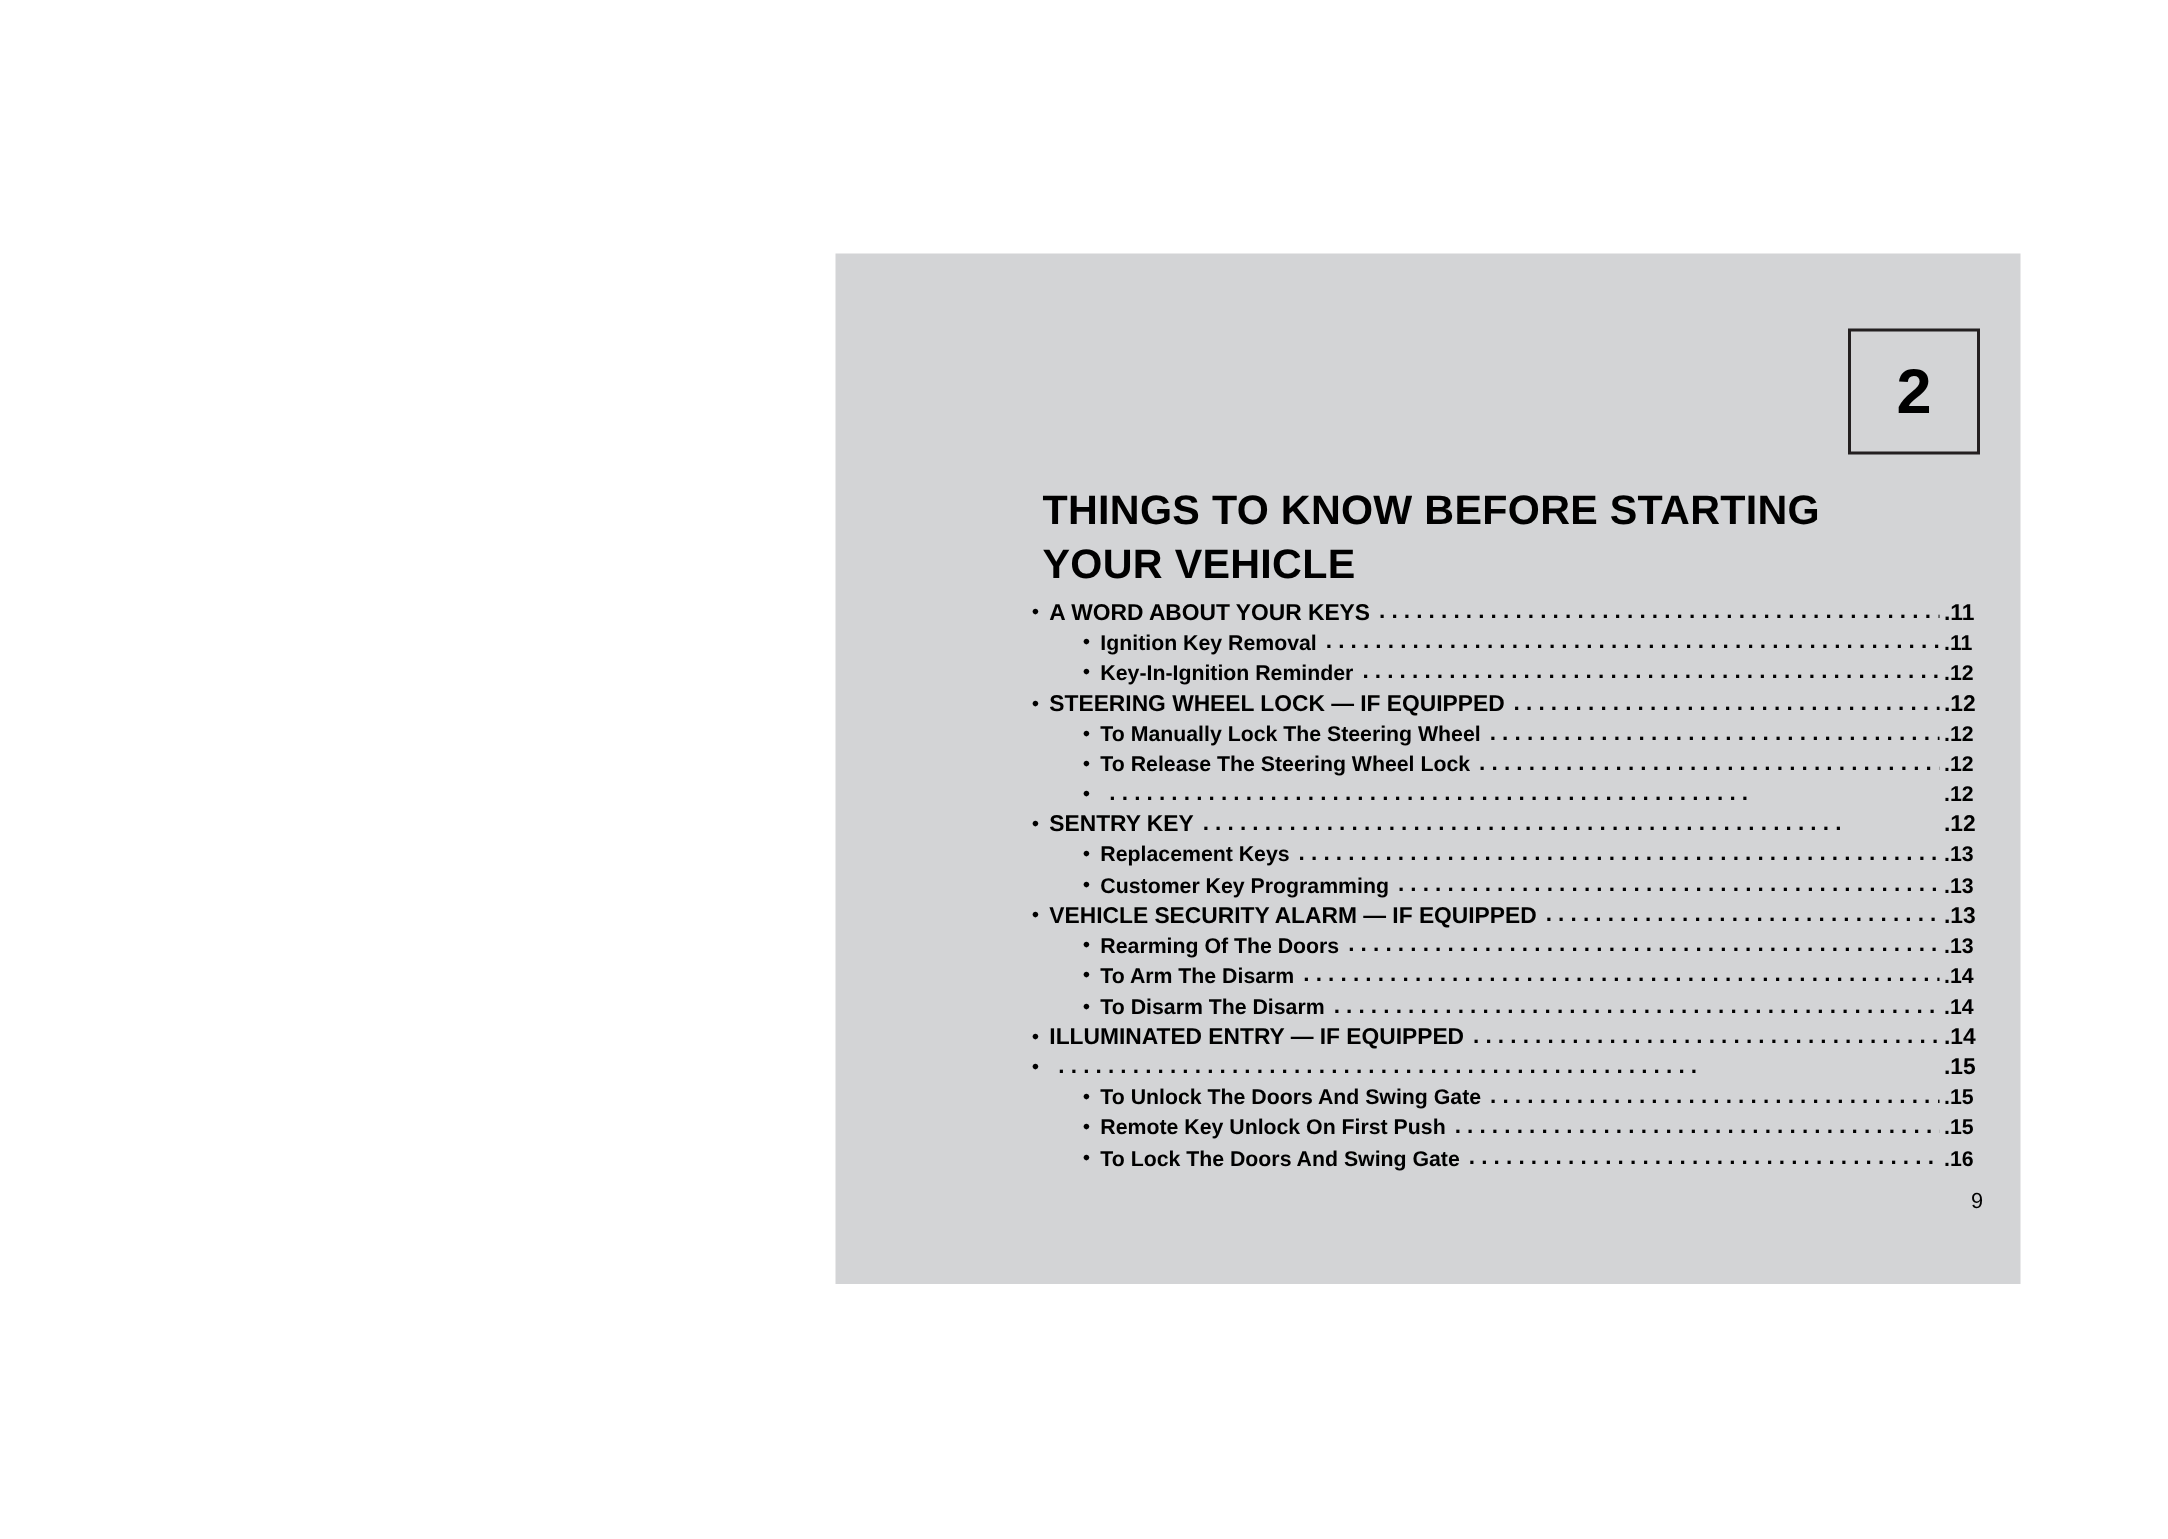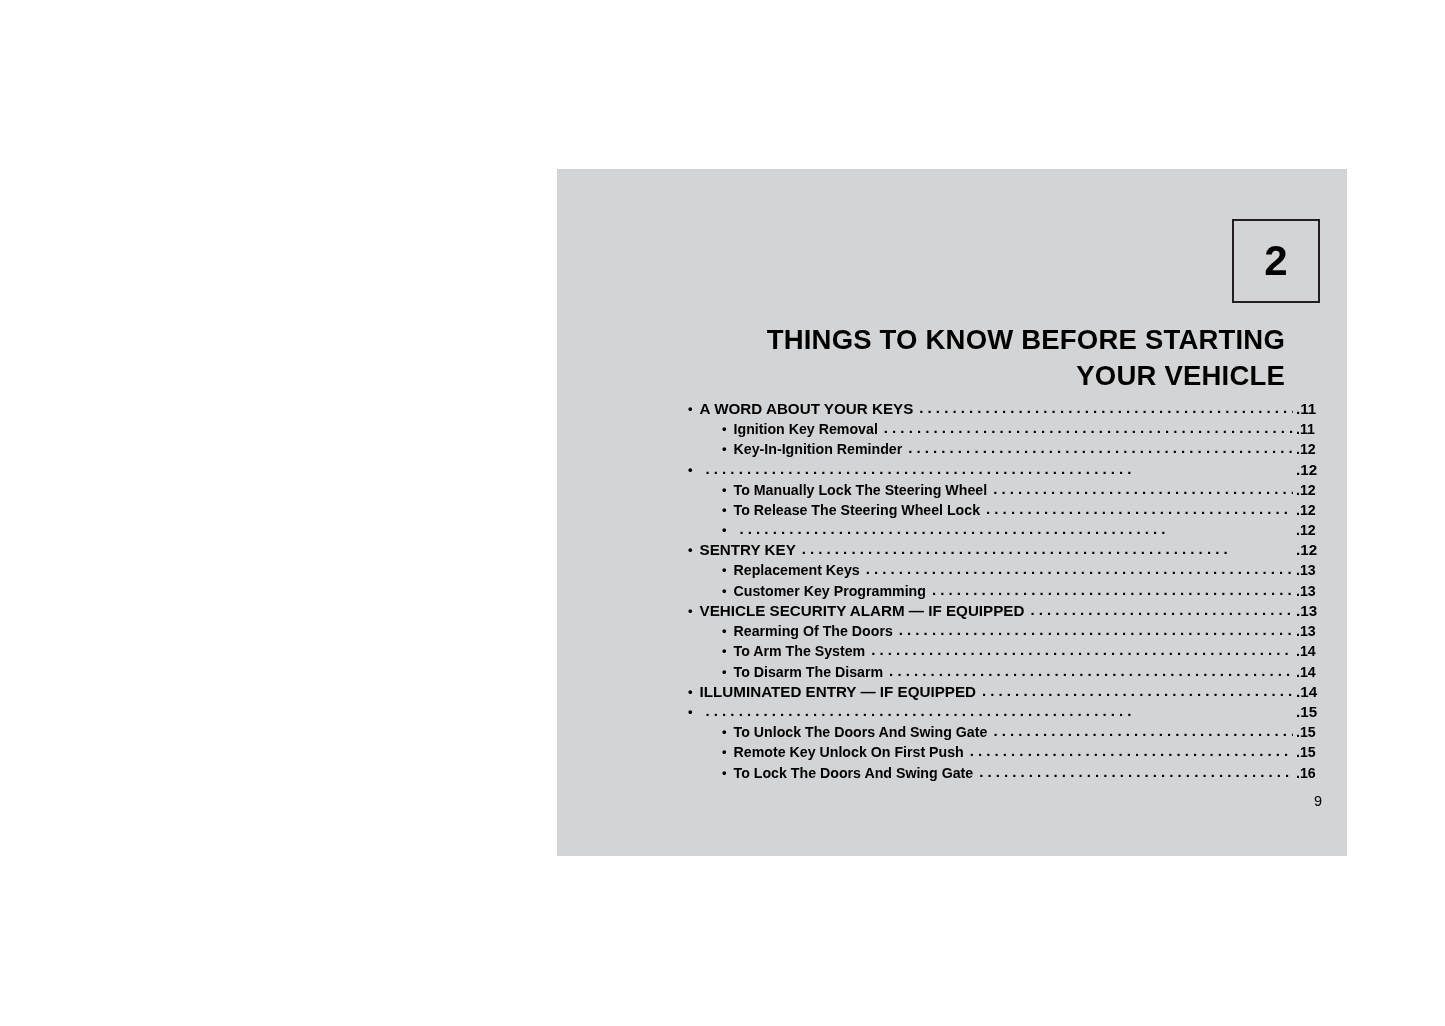--- a/index.html
+++ b/index.html
@@ -41,21 +41,20 @@
   #title {
     position: absolute;
     left: 138px;
     top: 135px;
     width: 590px;
     font-size: 27.5px;
     font-weight: bold;
     line-height: 1.30;
     color: #000;
     letter-spacing: 0.2px;
-    text-align: right;
   }
   #toc {
     position: absolute;
     left: 131px;
     top: 230px;
     width: 632px;
   }
   .row {
     display: flex;
     align-items: baseline;
@@ -133,20 +132,21 @@
         <span class="page-num">.11</span>
       </div>
       <div class="row level2">
         <span class="bullet">•</span>
         <span class="label">Key-In-Ignition Reminder</span>
         <span class="leader">....................................................</span>
         <span class="page-num">.12</span>
       </div>
       <div class="row level1">
         <span class="bullet">•</span>
+        <span class="label">STEERING WHEEL LOCK — IF EQUIPPED</span>
         <span class="leader">....................................................</span>
         <span class="page-num">.12</span>
       </div>
       <div class="row level2">
         <span class="bullet">•</span>
         <span class="label">To Manually Lock The Steering Wheel</span>
         <span class="leader">....................................................</span>
         <span class="page-num">.12</span>
       </div>
       <div class="row level2">
@@ -185,21 +185,21 @@
         <span class="page-num">.13</span>
       </div>
       <div class="row level2">
         <span class="bullet">•</span>
         <span class="label">Rearming Of The Doors</span>
         <span class="leader">....................................................</span>
         <span class="page-num">.13</span>
       </div>
       <div class="row level2">
         <span class="bullet">•</span>
-        <span class="label">To Arm The System</span>
+        <span class="label">To Arm The Disarm</span>
         <span class="leader">....................................................</span>
         <span class="page-num">.14</span>
       </div>
       <div class="row level2">
         <span class="bullet">•</span>
         <span class="label">To Disarm The Disarm</span>
         <span class="leader">....................................................</span>
         <span class="page-num">.14</span>
       </div>
       <div class="row level1">

